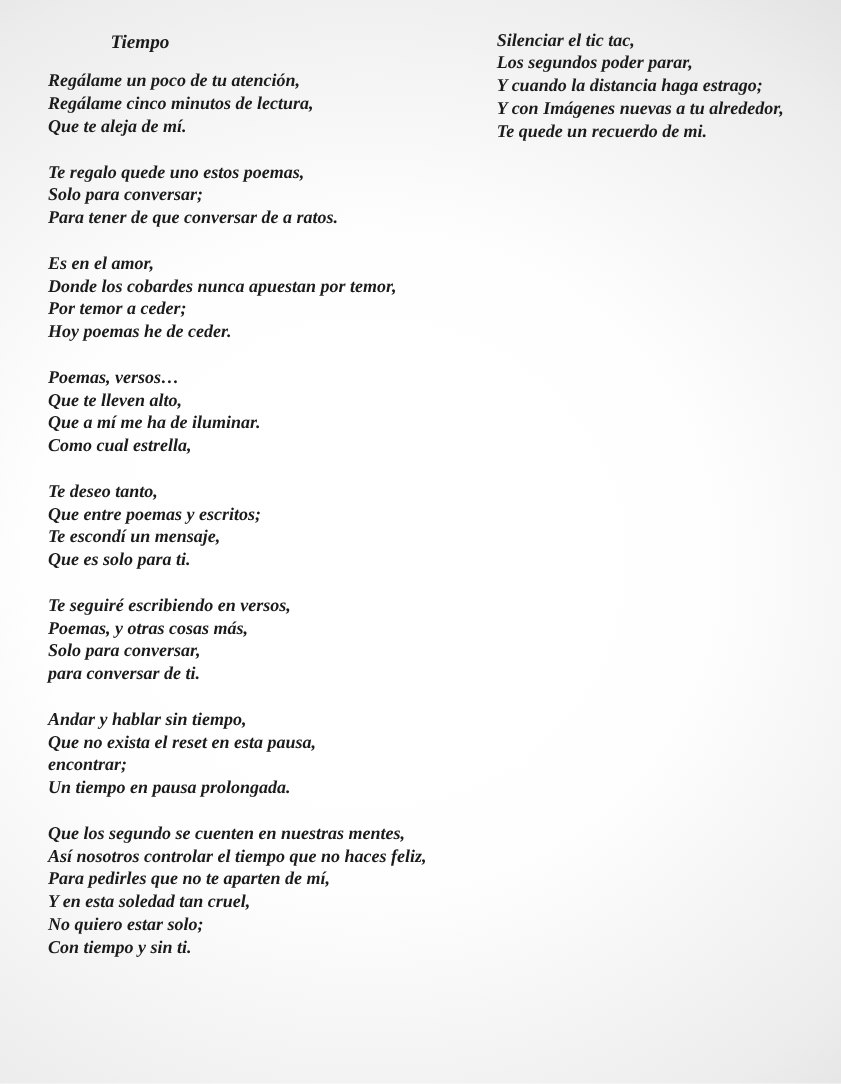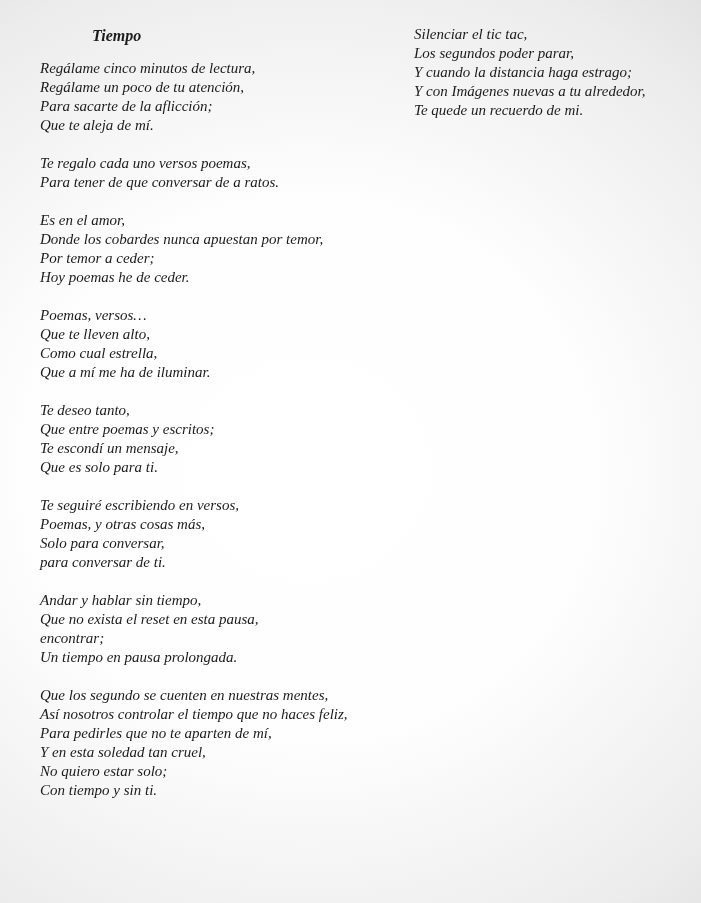--- a/index.html
+++ b/index.html
@@ -34,54 +34,55 @@
     font-weight: bold;
     font-size: 16px;
     line-height: 19px;
     margin: 0 0 14px 52px;
   }
   .stanza { margin: 0 0 19px 0; }
   .stanza:last-child { margin-bottom: 0; }
   .stanza p {
     margin: 0;
     white-space: nowrap;
+    font-weight: bold;
   }
 </style>
 </head>
 <body>
 
 <div class="page">
 
   <div class="column column-left">
     <h1 class="poem-title">Tiempo</h1>
 
     <div class="stanza">
+      <p>Regálame un poco de tu atención,</p>
       <p>Regálame cinco minutos de lectura,</p>
-      <p>Regálame un poco de tu atención,</p>
-      <p>Para sacarte de la aflicción;</p>
       <p>Que te aleja de mí.</p>
     </div>
 
     <div class="stanza">
-      <p>Te regalo cada uno versos poemas,</p>
+      <p>Te regalo quede uno estos poemas,</p>
+      <p>Solo para conversar;</p>
       <p>Para tener de que conversar de a ratos.</p>
     </div>
 
     <div class="stanza">
       <p>Es en el amor,</p>
       <p>Donde los cobardes nunca apuestan por temor,</p>
       <p>Por temor a ceder;</p>
       <p>Hoy poemas he de ceder.</p>
     </div>
 
     <div class="stanza">
       <p>Poemas, versos…</p>
       <p>Que te lleven alto,</p>
+      <p>Que a mí me ha de iluminar.</p>
       <p>Como cual estrella,</p>
-      <p>Que a mí me ha de iluminar.</p>
     </div>
 
     <div class="stanza">
       <p>Te deseo tanto,</p>
       <p>Que entre poemas y escritos;</p>
       <p>Te escondí un mensaje,</p>
       <p>Que es solo para ti.</p>
     </div>
 
     <div class="stanza">

